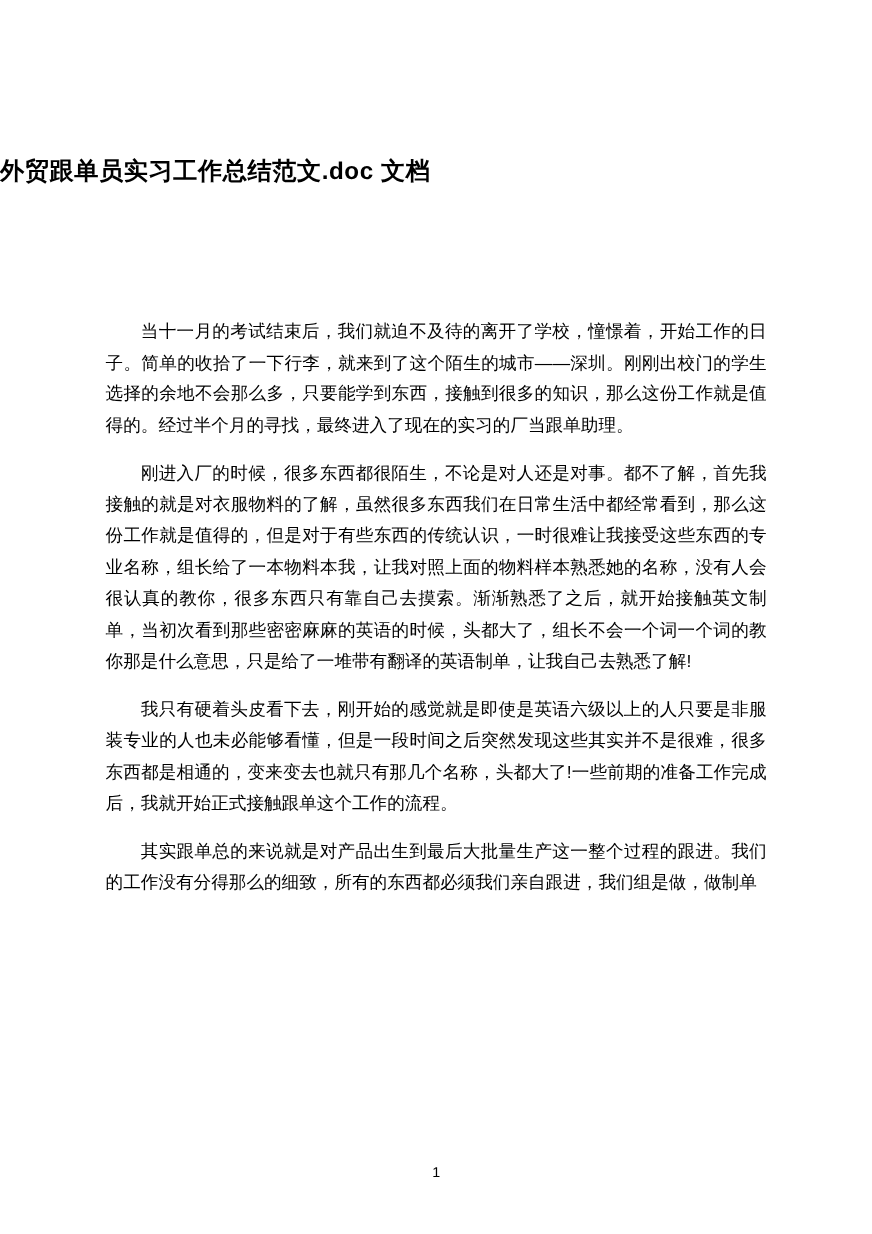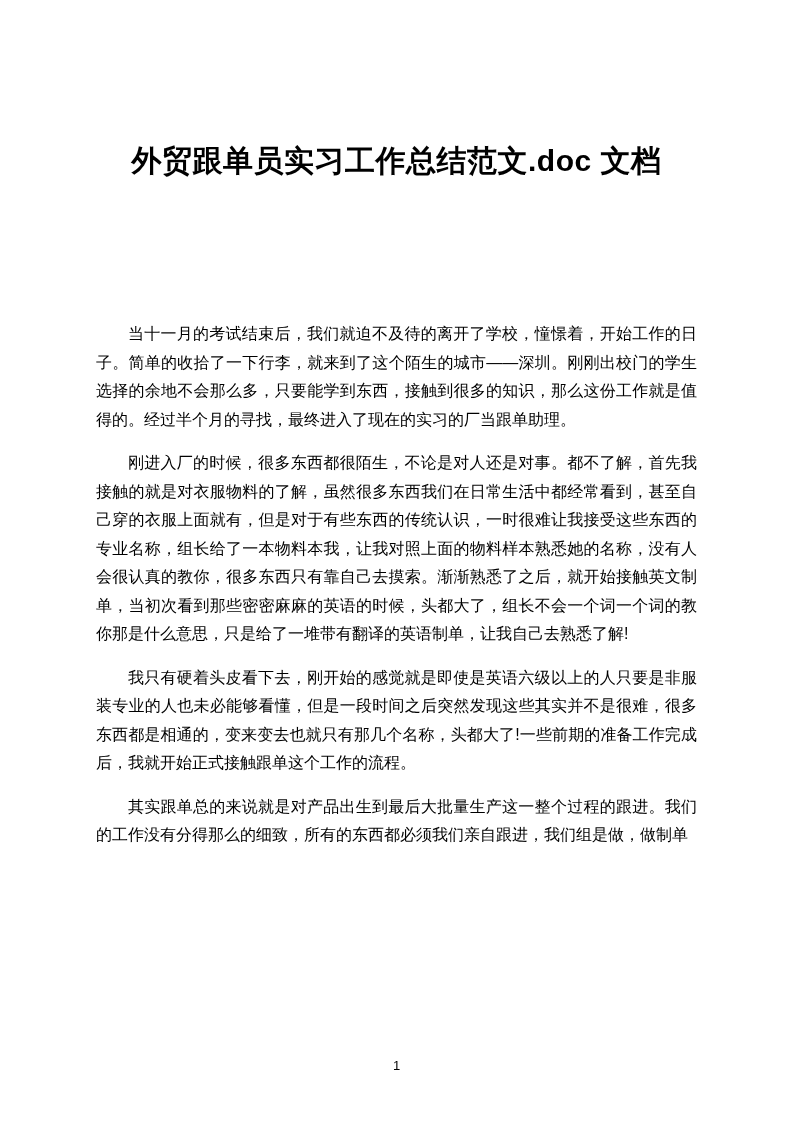--- a/index.html
+++ b/index.html
@@ -12,31 +12,30 @@
     width: 793px;
     height: 1122px;
     background: #ffffff;
     color: #000000;
     font-family: "Liberation Sans", "DejaVu Sans", sans-serif;
     overflow: hidden;
   }
   .doc-title {
     margin: 0;
     padding-top: 141px;
-    text-align: center;
-    font-size: 30px;
+    text-align: left;
+    font-size: 22px;
     font-weight: bold;
     letter-spacing: 0.5px;
   }
   .content {
     position: absolute;
     top: 288px;
     left: 96px;
     width: 601px;
-    margin-top: 32px;
   }
   .para {
     margin: 0 0 15px 0;
     font-size: 16px;
     line-height: 28.5px;
     text-align: justify;
     text-indent: 2em;
     word-break: break-all;
   }
   .page-number {
@@ -51,20 +50,20 @@
 </style>
 </head>
 <body>
 
 <div class="page">
 
   <h1 class="doc-title">外贸跟单员实习工作总结范文.doc 文档</h1>
 
   <div class="content">
     <p class="para">当十一月的考试结束后，我们就迫不及待的离开了学校，憧憬着，开始工作的日子。简单的收拾了一下行李，就来到了这个陌生的城市——深圳。刚刚出校门的学生选择的余地不会那么多，只要能学到东西，接触到很多的知识，那么这份工作就是值得的。经过半个月的寻找，最终进入了现在的实习的厂当跟单助理。</p>
-    <p class="para">刚进入厂的时候，很多东西都很陌生，不论是对人还是对事。都不了解，首先我接触的就是对衣服物料的了解，虽然很多东西我们在日常生活中都经常看到，甚至自己穿的衣服上面就有，但是对于有些东西的传统认识，一时很难让我接受这些东西的专业名称，组长给了一本物料本我，让我对照上面的物料样本熟悉她的名称，没有人会很认真的教你，很多东西只有靠自己去摸索。渐渐熟悉了之后，就开始接触英文制单，当初次看到那些密密麻麻的英语的时候，头都大了，组长不会一个词一个词的教你那是什么意思，只是给了一堆带有翻译的英语制单，让我自己去熟悉了解!</p>
+    <p class="para">刚进入厂的时候，很多东西都很陌生，不论是对人还是对事。都不了解，首先我接触的就是对衣服物料的了解，虽然很多东西我们在日常生活中都经常看到，那么这份工作就是值得的，但是对于有些东西的传统认识，一时很难让我接受这些东西的专业名称，组长给了一本物料本我，让我对照上面的物料样本熟悉她的名称，没有人会很认真的教你，很多东西只有靠自己去摸索。渐渐熟悉了之后，就开始接触英文制单，当初次看到那些密密麻麻的英语的时候，头都大了，组长不会一个词一个词的教你那是什么意思，只是给了一堆带有翻译的英语制单，让我自己去熟悉了解!</p>
     <p class="para">我只有硬着头皮看下去，刚开始的感觉就是即使是英语六级以上的人只要是非服装专业的人也未必能够看懂，但是一段时间之后突然发现这些其实并不是很难，很多东西都是相通的，变来变去也就只有那几个名称，头都大了!一些前期的准备工作完成后，我就开始正式接触跟单这个工作的流程。</p>
     <p class="para">其实跟单总的来说就是对产品出生到最后大批量生产这一整个过程的跟进。我们的工作没有分得那么的细致，所有的东西都必须我们亲自跟进，我们组是做，做制单</p>
   </div>
 
   <div class="page-number">1</div>
 
 </div>
 
 </body></html>

